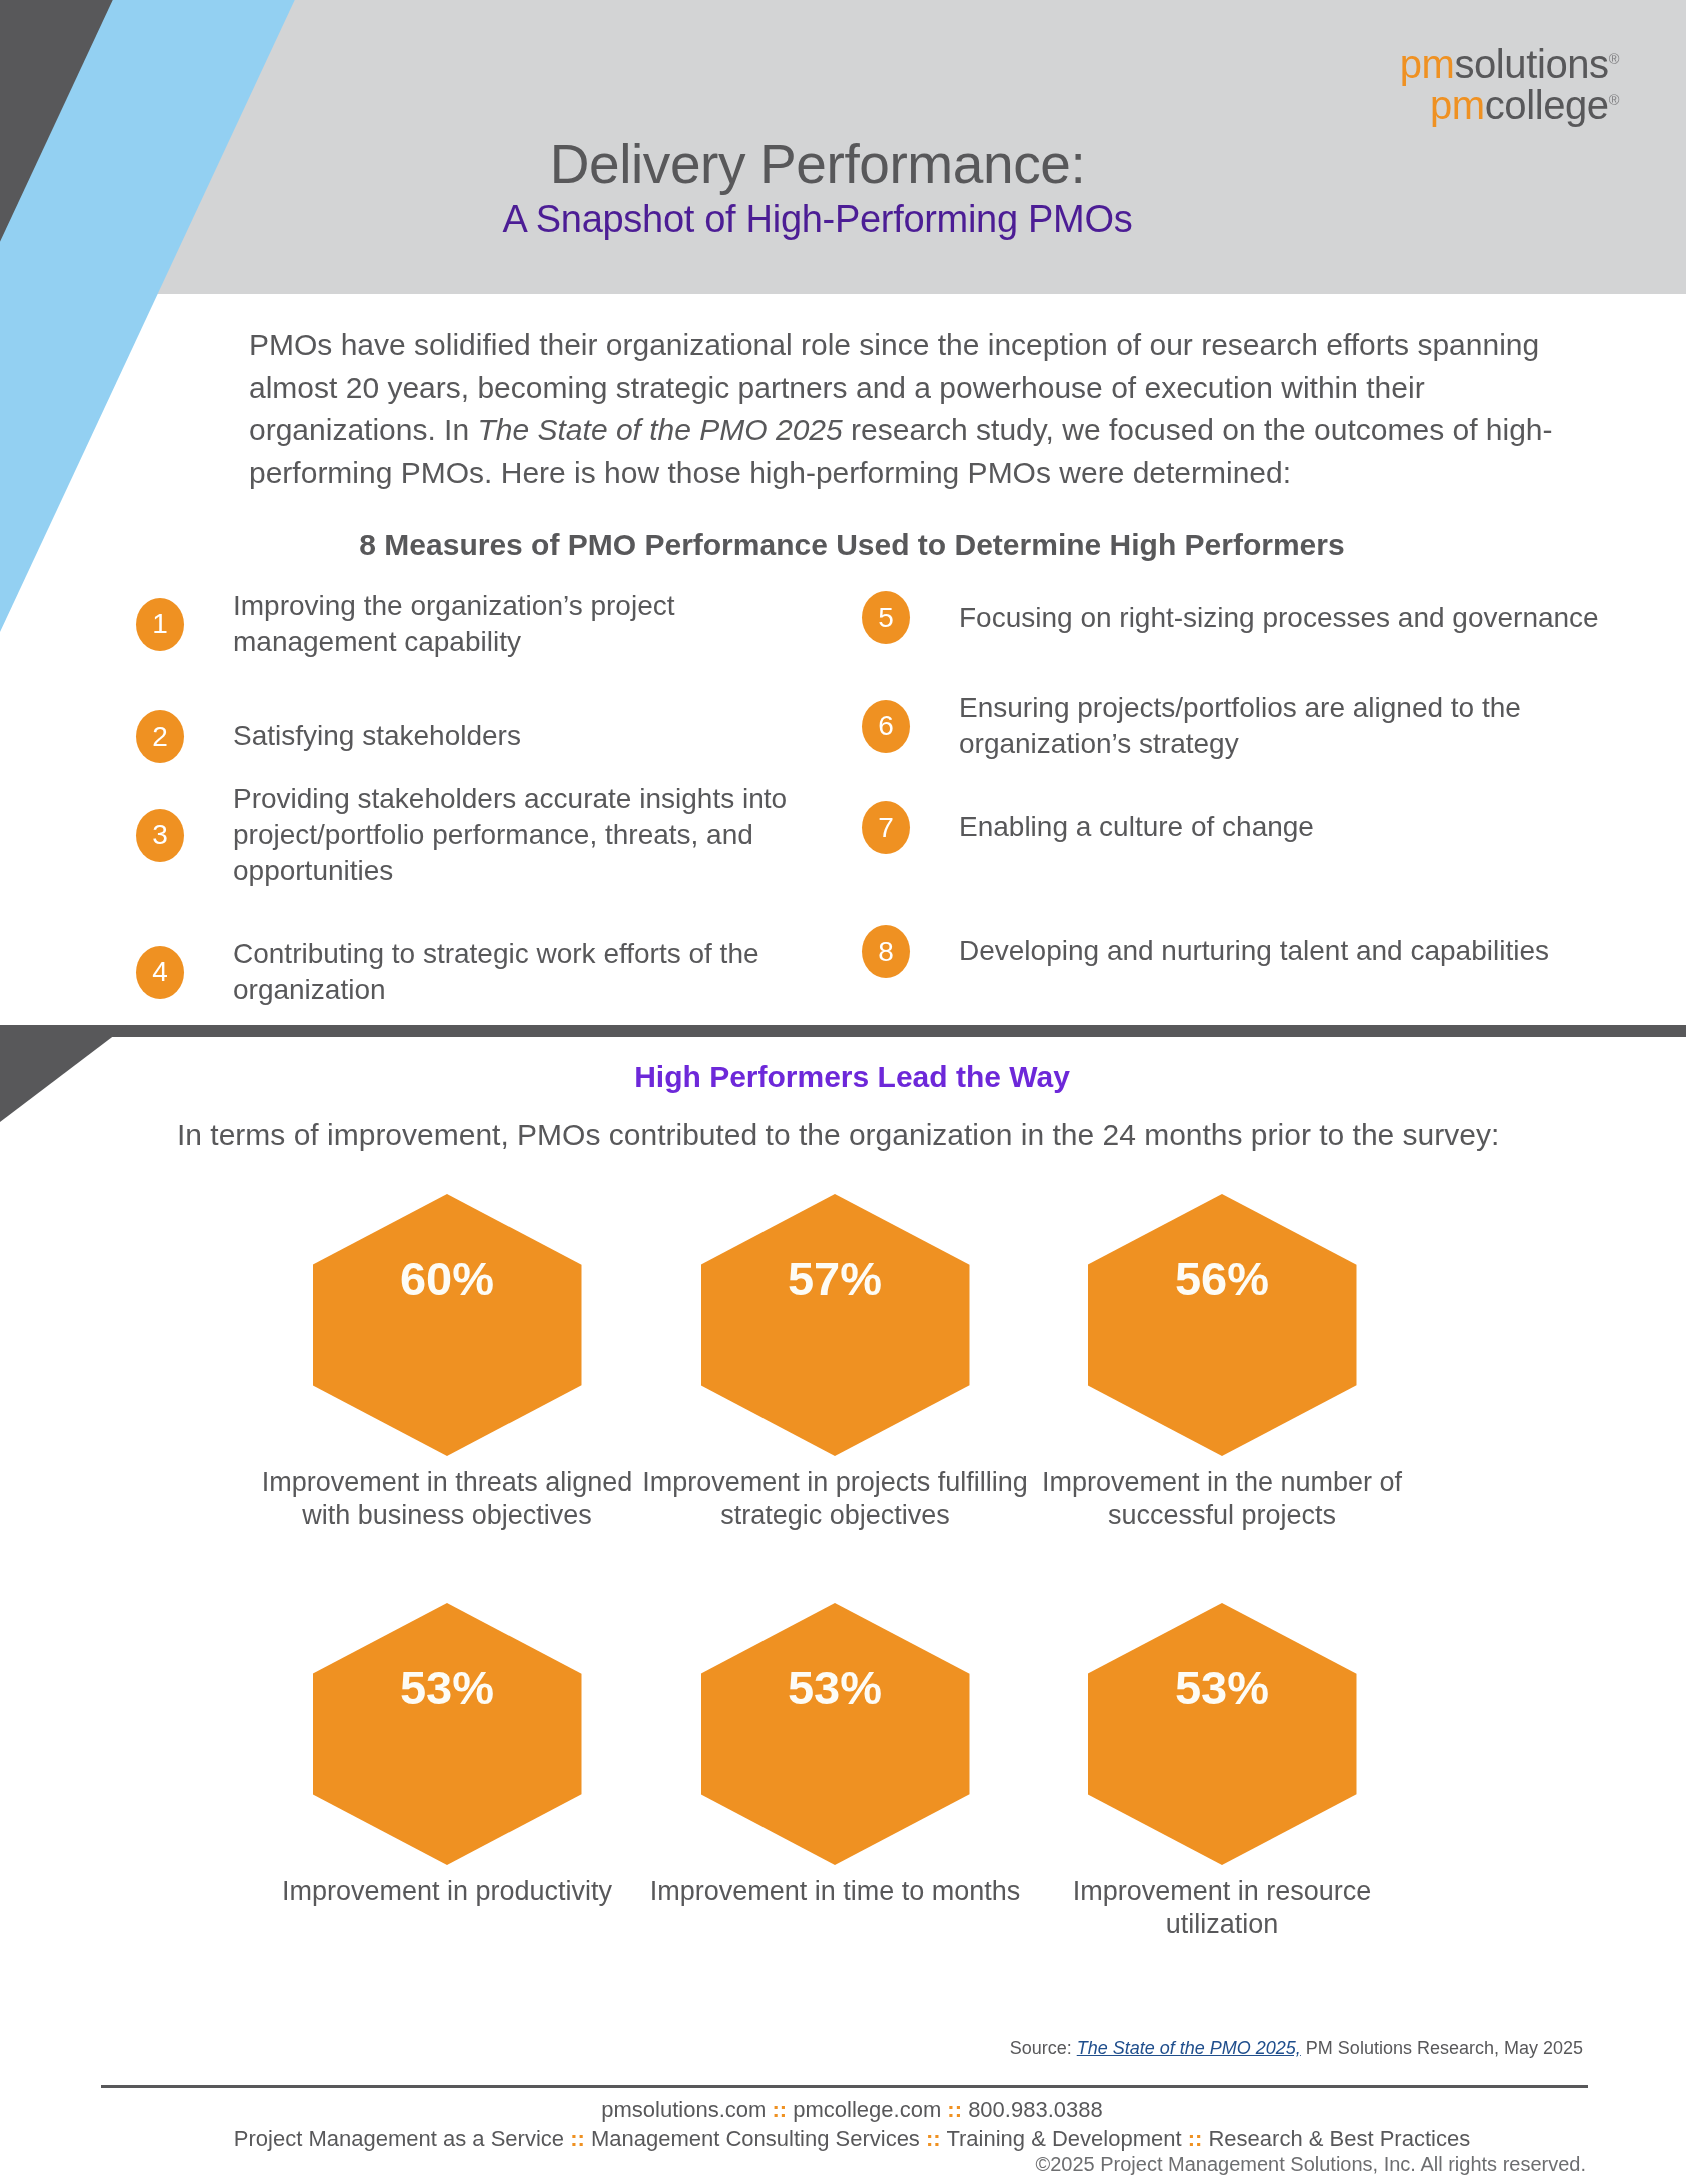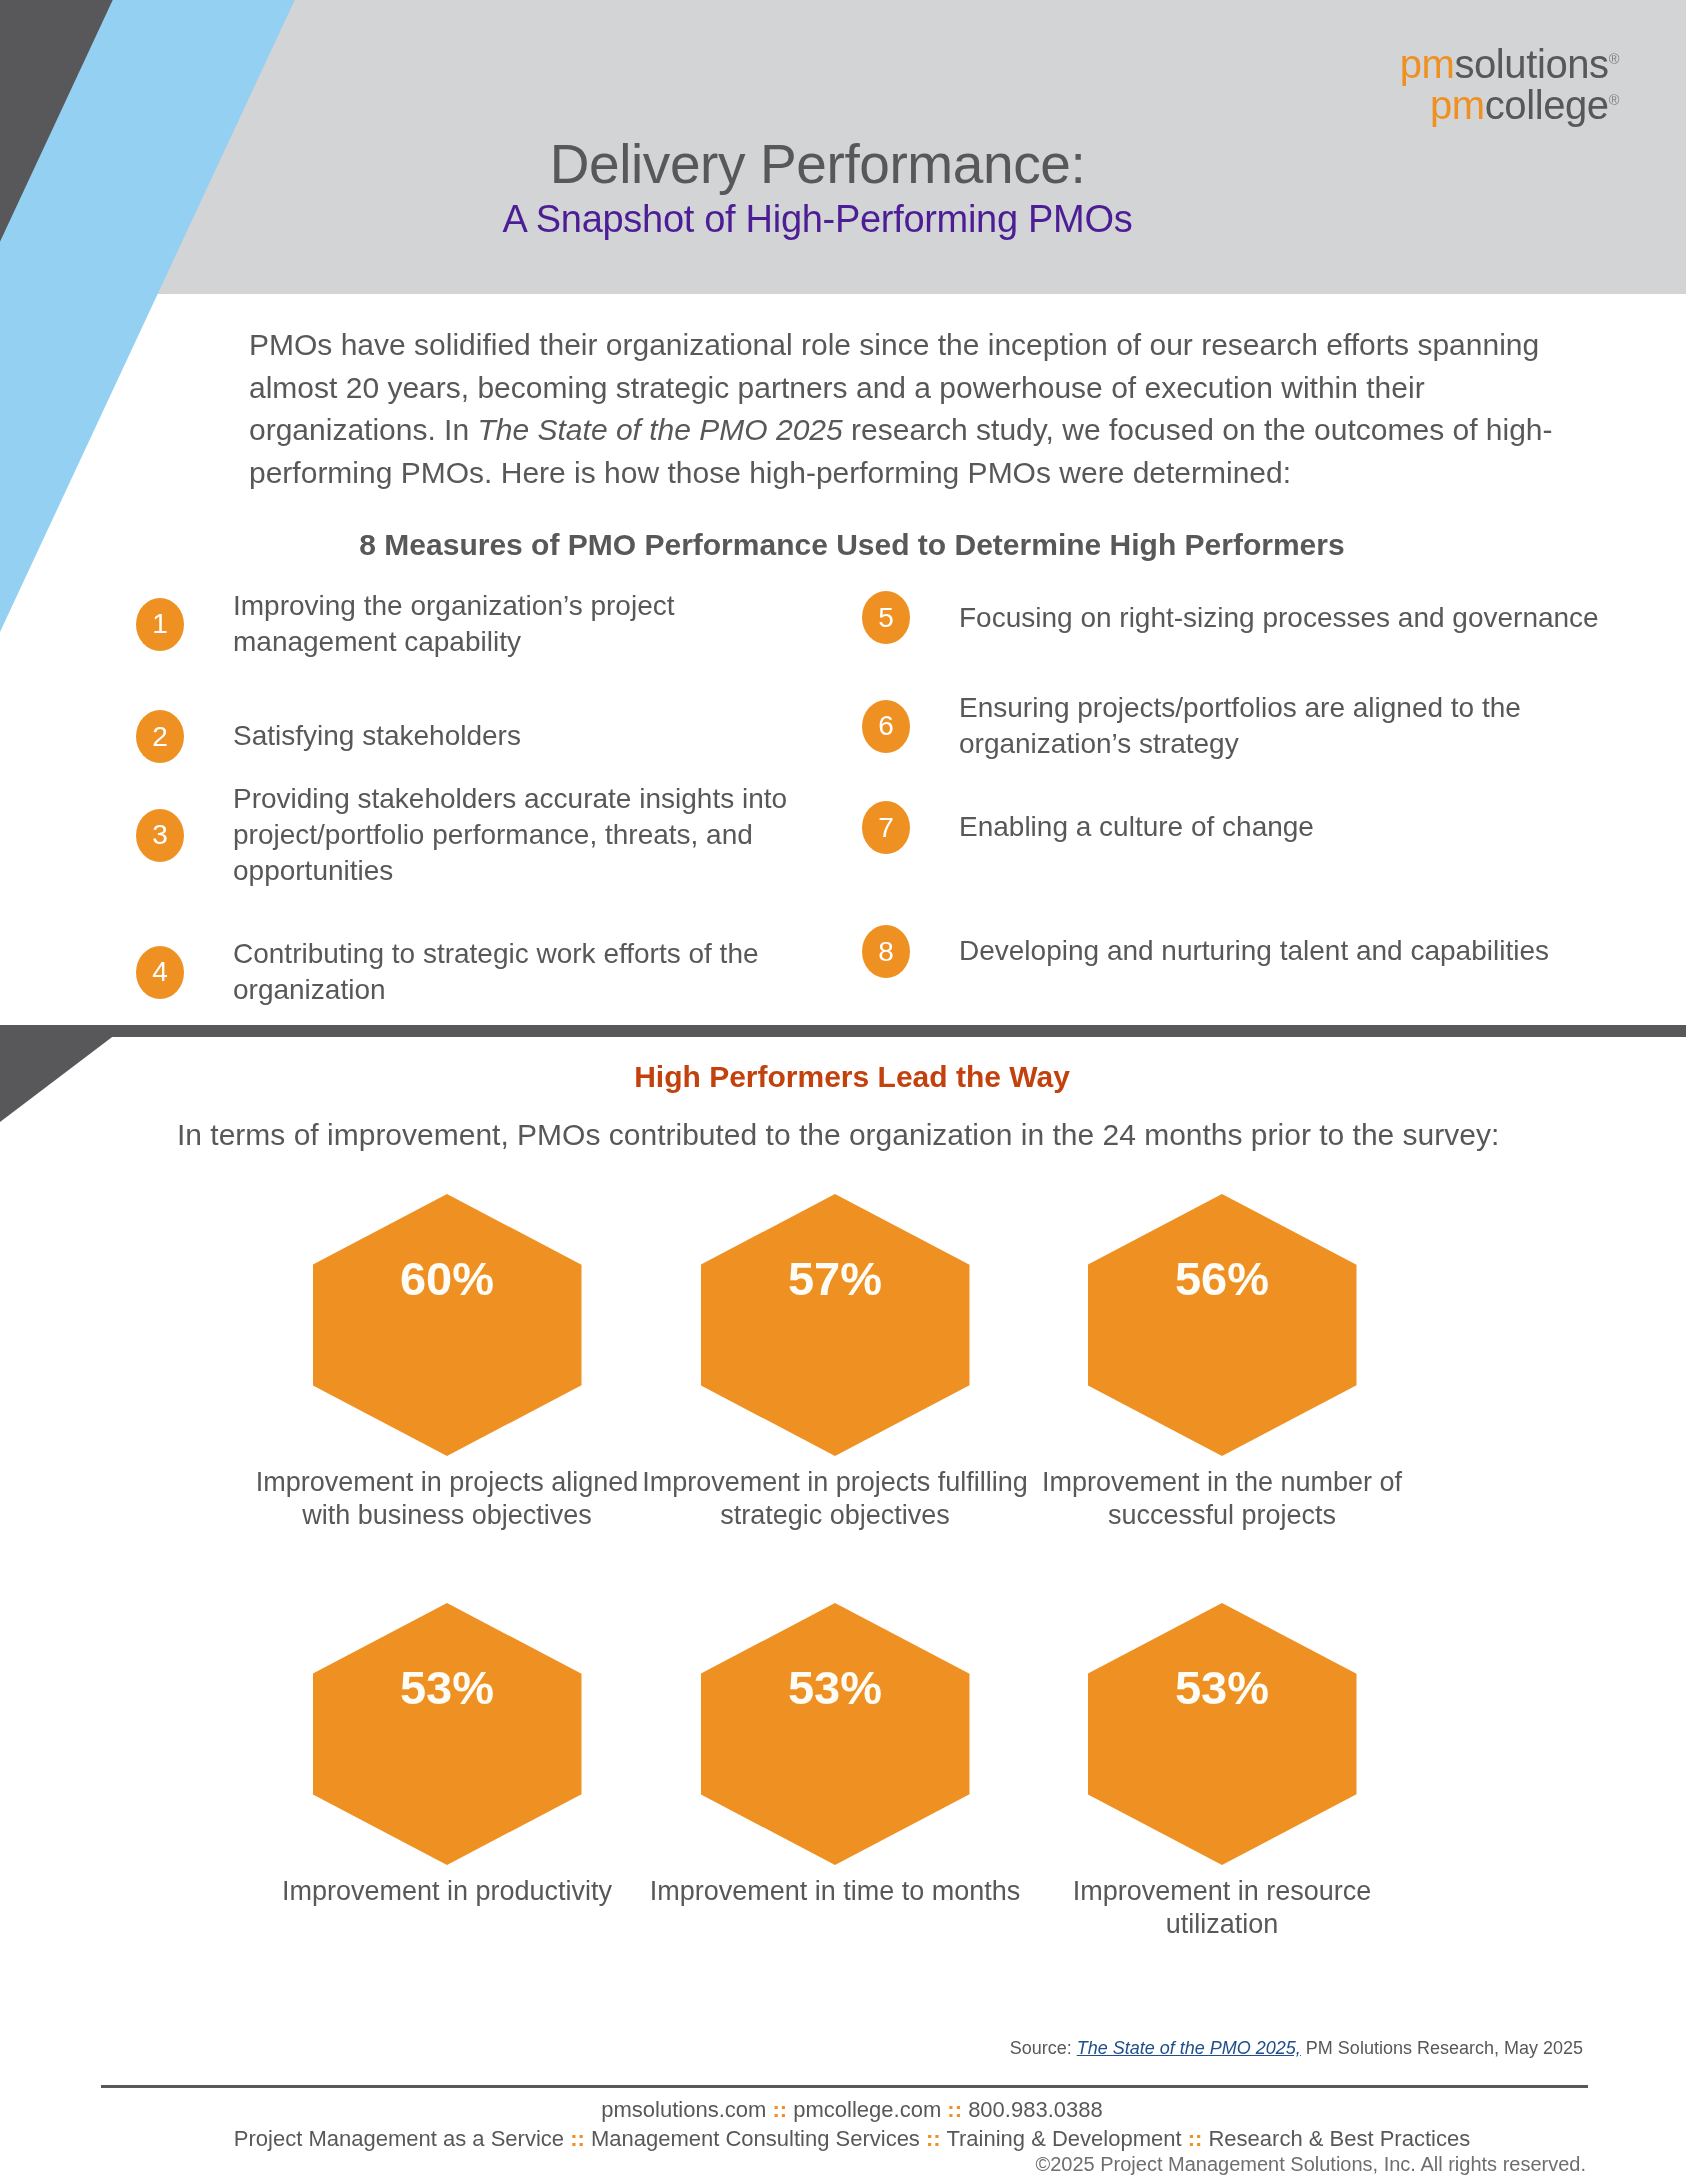--- a/index.html
+++ b/index.html
@@ -153,21 +153,21 @@
   }
 
   
   .hp-heading {
     position: absolute;
     left: 162px; top: 1060px;
     width: 1380px;
     text-align: center;
     font-size: 30px;
     font-weight: bold;
-    color: #c2410c;
+    color: #6d28d9;
   }
   .hp-lead {
     position: absolute;
     left: 177px; top: 1114px;
     width: 1363px;
     font-size: 30px;
     line-height: 1.42;
     color: #58585a;
   }
 
@@ -328,21 +328,21 @@
 
   <div class="hp-heading">High Performers Lead the Way</div>
   <div class="hp-lead">In terms of improvement, PMOs contributed to the organization in the 24 months prior to the survey:</div>
 
   <div class="hex-grid">
 
     <div class="hex-cell" style="left:251px; top:1194px;">
       <div class="hex">
         <div class="hex-value">60%</div>
       </div>
-      <div class="hex-label">Improvement in projects aligned with business objectives</div>
+      <div class="hex-label">Improvement in threats aligned with business objectives</div>
     </div>
 
     <div class="hex-cell" style="left:639px; top:1194px;">
       <div class="hex">
         <div class="hex-value">57%</div>
       </div>
       <div class="hex-label">Improvement in projects fulfilling strategic objectives</div>
     </div>
 
     <div class="hex-cell" style="left:1026px; top:1194px;">

